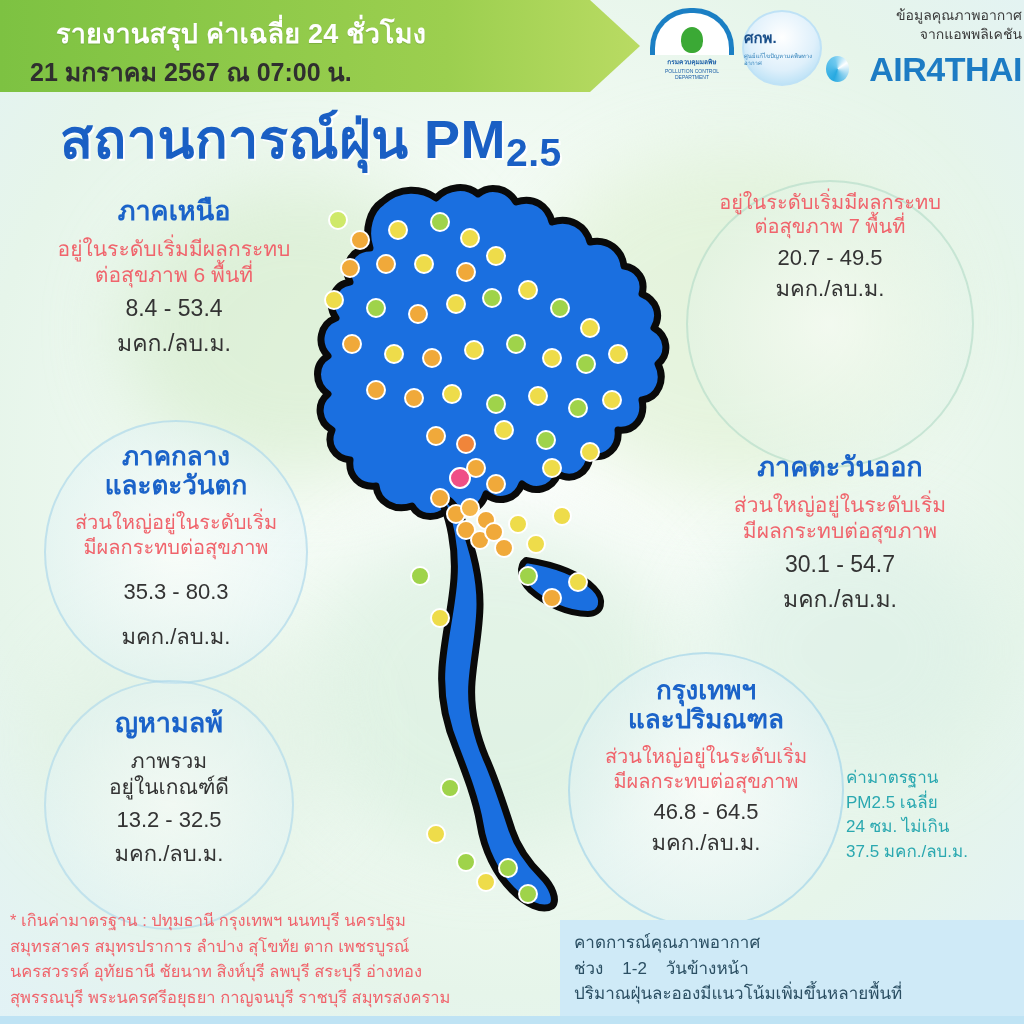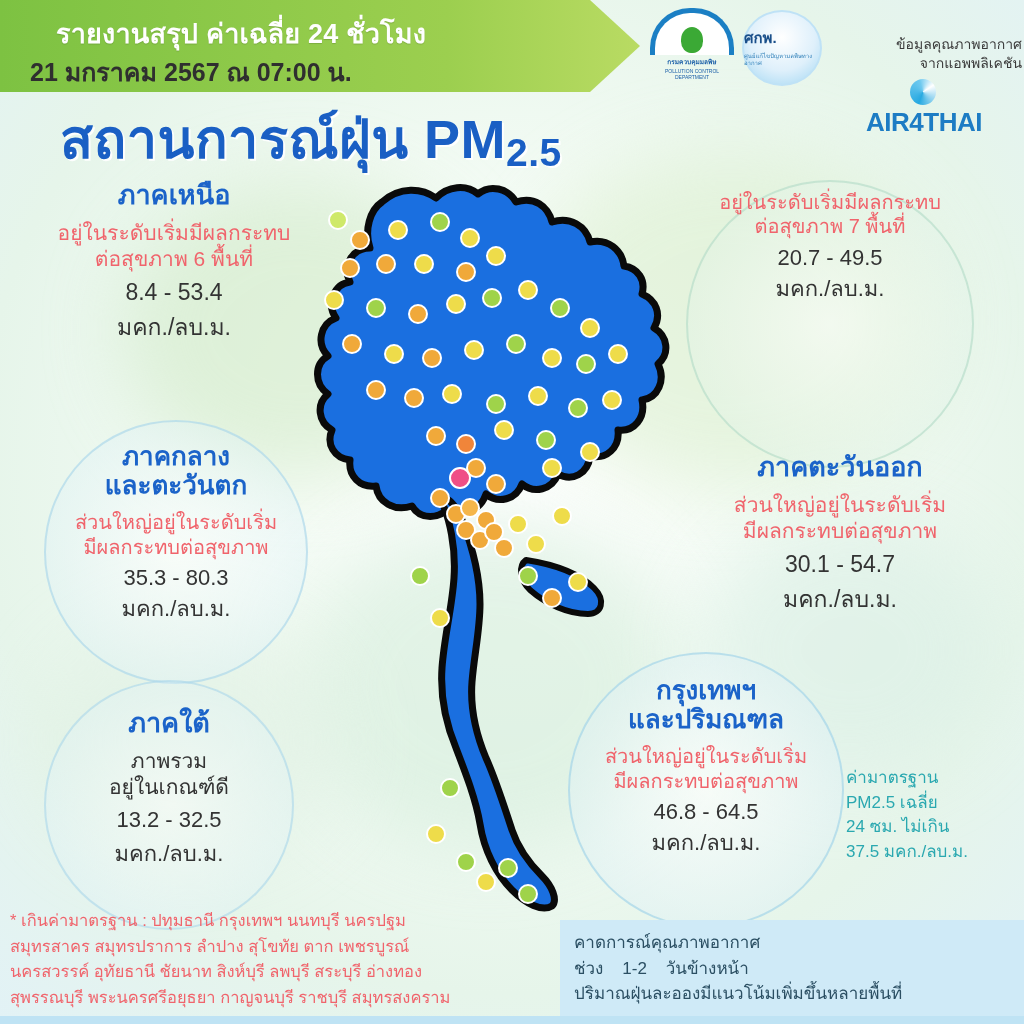--- a/index.html
+++ b/index.html
@@ -47,25 +47,25 @@
   }
   .logo-pcd .t1{font-size:6.5px;color:#1b5fa8;font-weight:bold;margin-top:2px;}
   .logo-pcd .t2{font-size:5px;color:#1b5fa8;margin-top:1px;}
   .logo-sakpa{
     position:absolute;left:742px;top:10px;width:76px;height:72px;border-radius:50%;
     background:radial-gradient(circle at 50% 35%, #ffffff 0%, #dff0fb 55%, #9fd6f2 100%);
     border:2px solid #bfe2f6;text-align:left;
   }
   .logo-sakpa .s1{font-size:15px;font-weight:bold;color:#1a4f8a;margin-top:14px;}
   .logo-sakpa .s2{font-size:6px;color:#2e7fb8;margin-top:3px;line-height:1.15;}
-  .hdr-right{position:absolute;left:826px;top:6px;width:196px;text-align:right;margin-top:29px;}
+  .hdr-right{position:absolute;left:826px;top:6px;width:196px;text-align:right;}
   .hdr-right .r1{font-size:14px;color:#3a3a3a;line-height:1.35;}
   .air4thai{
-    margin-top:6px;font-size:26px;font-weight:bold;color:#1d7cc4;letter-spacing:-.5px;
-    display:flex;align-items:center;justify-content:flex-end;gap:2px;flex-direction:column;
+    margin-top:6px;font-size:34px;font-weight:bold;color:#1d7cc4;letter-spacing:-.5px;
+    display:flex;align-items:center;justify-content:flex-end;gap:17px;
   }
   .air4thai .swoosh{
     display:inline-block;width:26px;height:26px;border-radius:50%;
     background:conic-gradient(from 200deg,#27a9e1,#6fc9ef 40%,#ffffff 60%,#27a9e1);
     margin-right:3px;
   }
 
   
   .title{
     position:absolute;left:60px;top:96px;width:900px;height:74px;
@@ -83,40 +83,40 @@
     position:absolute;border-radius:50%;
     background:rgba(255,255,255,0.32);
     box-shadow:0 0 0 2px rgba(170,216,230,.55) inset;
     text-align:center;
   }
   .reg-head{color:#1b63c9;font-weight:bold;line-height:1.12;}
   .reg-desc{color:#f0646c;line-height:1.22;}
   .reg-val{color:#333333;line-height:1.15;}
 
   
-  .c-north{left:28px;top:180px;width:292px;height:200px;background:transparent;box-shadow:none;text-align:center;}
+  .c-north{left:28px;top:196px;width:292px;height:200px;background:transparent;box-shadow:none;text-align:center;}
   .c-north .reg-head{font-size:27px;}
   .c-north .reg-desc{font-size:21px;margin-top:10px;}
   .c-north .reg-val{font-size:23px;margin-top:8px;}
 
   
   .c-ne{left:686px;top:180px;width:288px;height:288px;
         background:radial-gradient(circle,rgba(255,255,255,.55) 0%,rgba(226,243,233,.35) 70%,rgba(255,255,255,0) 100%);
         box-shadow:0 0 0 2px rgba(168,214,192,.5) inset;}
   .c-ne .reg-head{font-size:27px;margin-top:22px;}
   .c-ne .reg-desc{font-size:20px;margin-top:10px;}
   .c-ne .reg-val{font-size:22px;margin-top:6px;text-align:center;}
 
   
   .c-cw{left:44px;top:420px;width:264px;height:264px;
         background:radial-gradient(circle,rgba(255,255,255,.55) 0%,rgba(224,242,248,.40) 70%,rgba(255,255,255,0) 100%);
         box-shadow:0 0 0 2px rgba(160,210,232,.55) inset;}
   .c-cw .reg-head{font-size:26px;margin-top:22px;}
   .c-cw .reg-desc{font-size:20px;margin-top:10px;}
-  .c-cw .reg-val{font-size:22px;margin-top:6px;}
+  .c-cw .reg-val{font-size:22px;margin-top:20px;}
 
   
   .c-east{left:690px;top:452px;width:300px;height:210px;background:transparent;box-shadow:none;}
   .c-east .reg-head{font-size:27px;}
   .c-east .reg-desc{font-size:21px;margin-top:10px;}
   .c-east .reg-val{font-size:23px;margin-top:8px;}
 
   
   .c-south{left:44px;top:680px;width:250px;height:250px;
         background:radial-gradient(circle,rgba(255,255,255,.5) 0%,rgba(224,242,248,.35) 70%,rgba(255,255,255,0) 100%);
@@ -307,21 +307,21 @@
 
   <div class="circle c-east">
     <div class="reg-head">ภาคตะวันออก</div>
     <div class="reg-desc" style="white-space:pre-line">ส่วนใหญ่อยู่ในระดับเริ่ม
 มีผลกระทบต่อสุขภาพ</div>
     <div class="reg-val">30.1 - 54.7</div>
     <div class="reg-val">มคก./ลบ.ม.</div>
   </div>
 
   <div class="circle c-south">
-    <div class="reg-head">ภาคใต้</div>
+    <div class="reg-head">ญหามลพ้</div>
     <div class="reg-desc" style="white-space:pre-line">ภาพรวม
 อยู่ในเกณฑ์ดี</div>
     <div class="reg-val">13.2 - 32.5</div>
     <div class="reg-val">มคก./ลบ.ม.</div>
   </div>
 
   <div class="circle c-bkk">
     <div class="reg-head" style="white-space:pre-line">กรุงเทพฯ
 และปริมณฑล</div>
     <div class="reg-desc" style="white-space:pre-line">ส่วนใหญ่อยู่ในระดับเริ่ม

